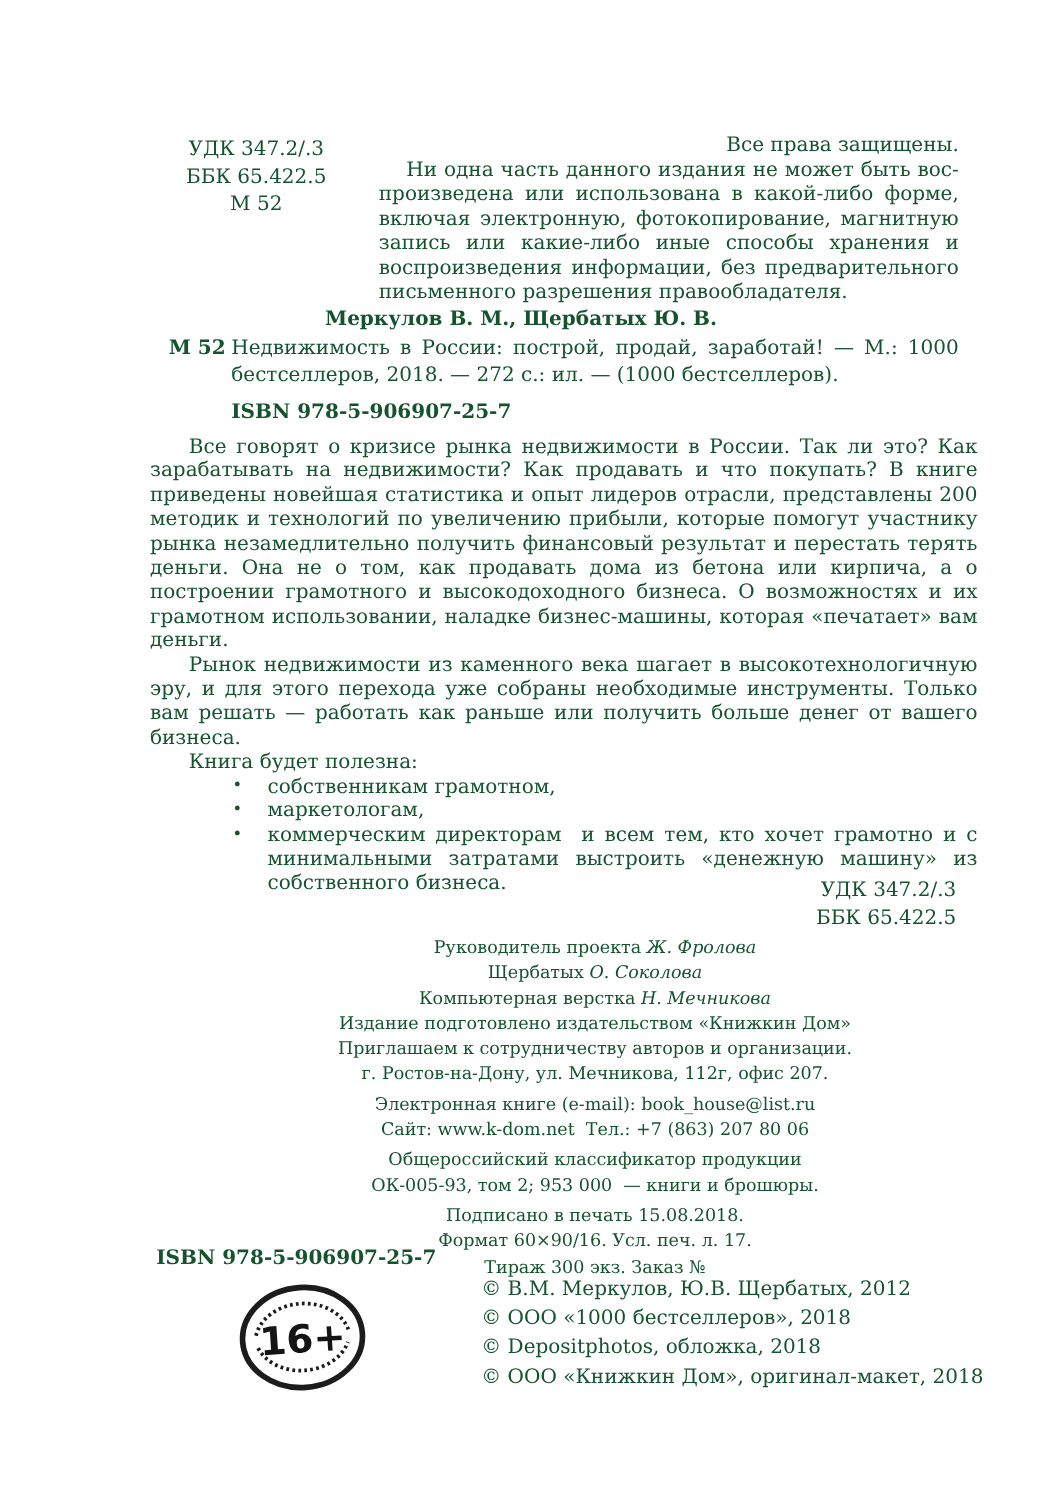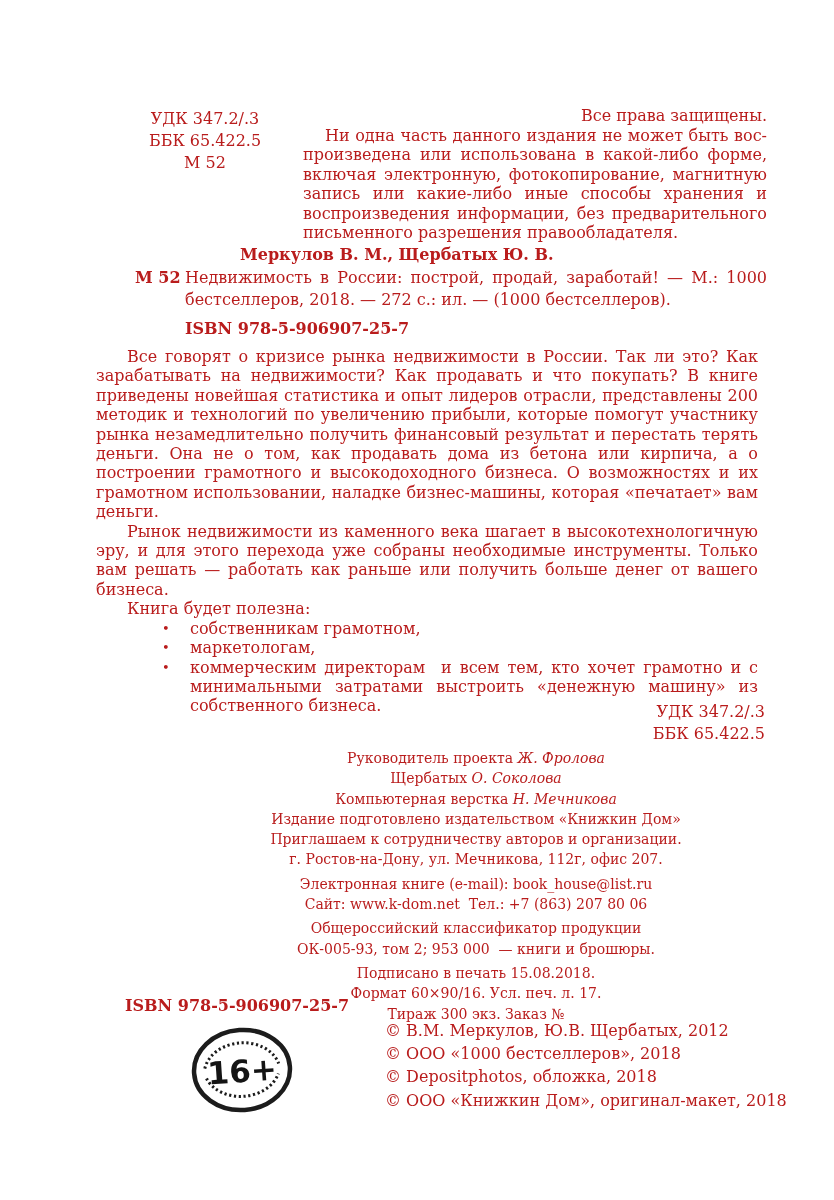--- a/index.html
+++ b/index.html
@@ -1,47 +1,47 @@
 <!DOCTYPE html>
 <html><head>
 <meta charset="utf-8">
 <style>
   html,body{margin:0;padding:0;background:#ffffff;}
   .page{
     position:relative;
     width:834px;height:1200px;
     background:#ffffff;
-    color:#b91c1c;
+    color:#14532d;
     font-family:"DejaVu Serif","Liberation Serif",serif;
     font-size:16px;
     overflow:hidden;
   }
   
   .udk-block{
     position:absolute;left:138px;top:108px;width:134px;
     text-align:center;line-height:22px;
   }
   .rights-block{
     position:absolute;left:303px;top:106px;width:464px;
     line-height:19.5px;
   }
   .rights-title{text-align:right;}
   .rights-text{text-align:justify;text-indent:22px;}
   
   .catalog{
     position:absolute;left:185px;top:244px;width:582px;
     line-height:22px;
   }
-  .catalog-authors{font-weight:bold;margin-left:55px;margin-bottom:1px;}
+  .catalog-authors{font-weight:bold;margin-left:75px;margin-bottom:1px;}
   .catalog-entry{position:relative;text-align:justify;}
   .catalog-code{position:absolute;left:-50px;top:0;font-weight:bold;}
   .catalog-isbn{font-weight:bold;margin-top:7px;}
   
   .annotation{
-    position:absolute;left:96px;top:347px;width:662px;
+    position:absolute;left:120px;top:347px;width:662px;
     line-height:19.4px;font-size:16px;
   }
   .annotation p{margin:0;text-align:justify;text-indent:31px;}
   .list-intro{margin:0;text-indent:31px;}
   .bullets{margin:0;padding:0;list-style:none;}
   .bullets li{position:relative;padding-left:94px;text-align:justify;}
   .bullets li .marker{
     position:absolute;left:66px;top:0;font-size:13px;
   }
   

